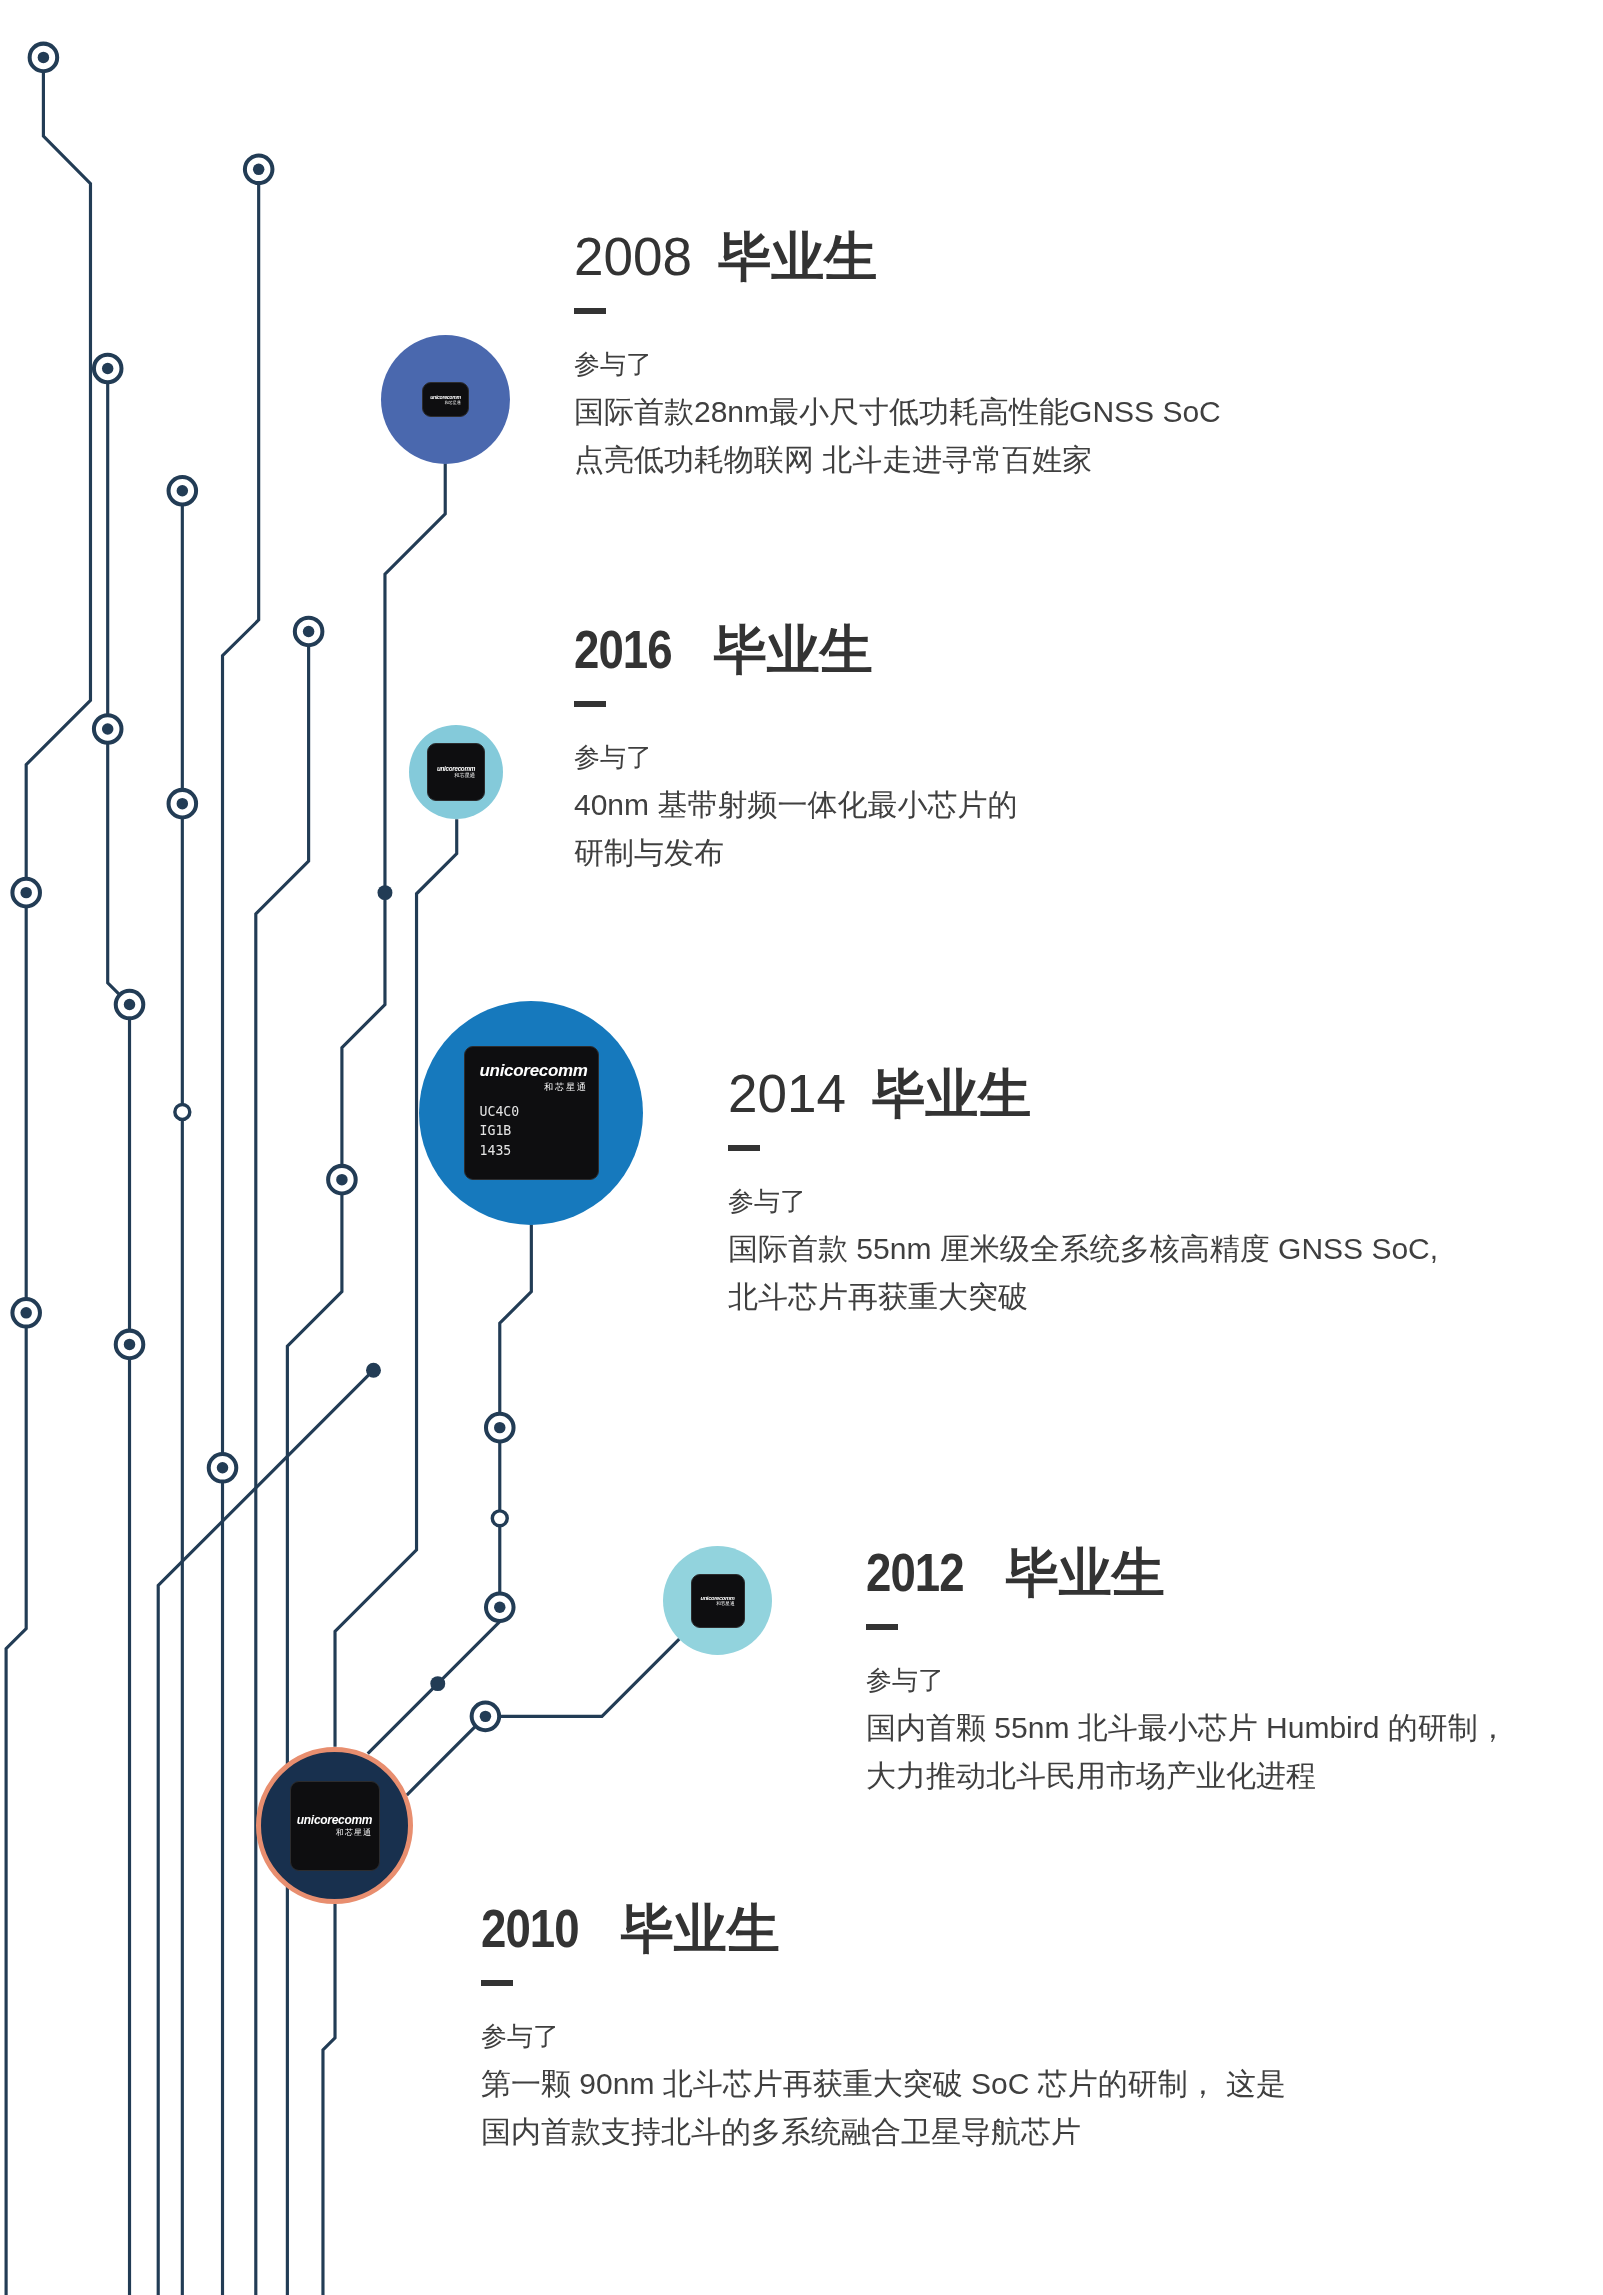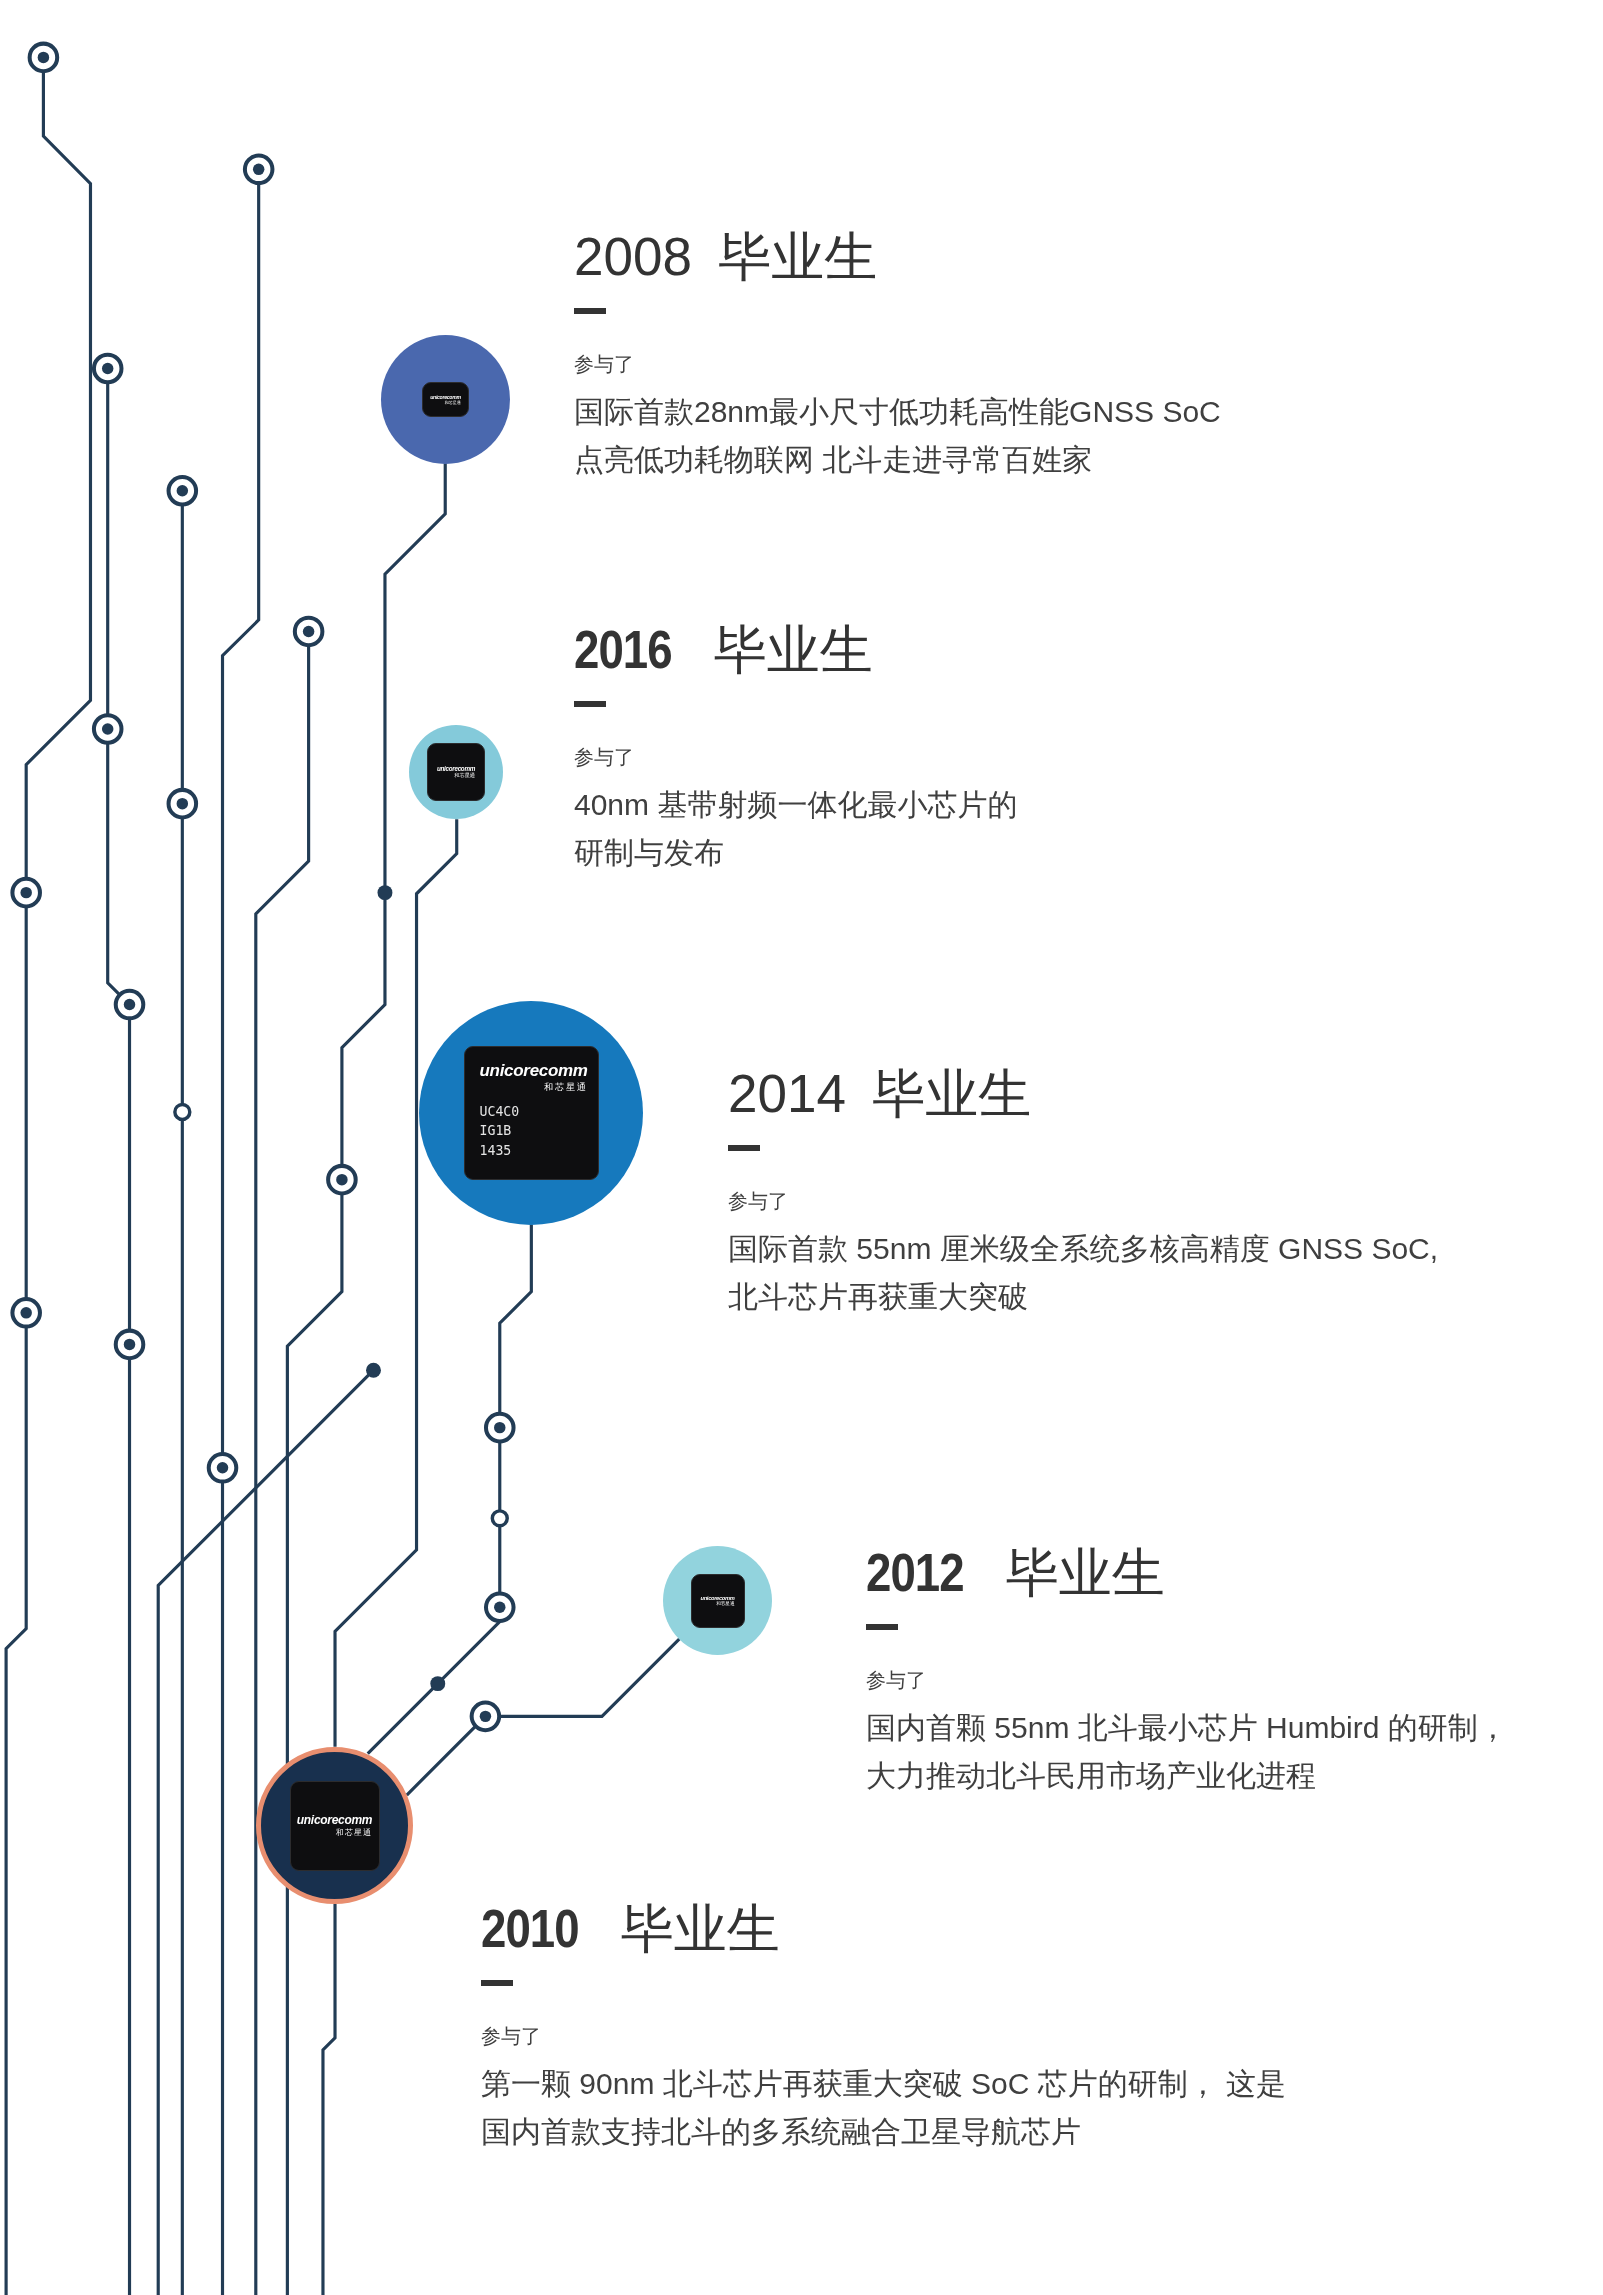--- a/index.html
+++ b/index.html
@@ -11,24 +11,24 @@
   .ln{fill:none;stroke:#223c55;stroke-width:5.5;}
   .node-o{fill:#ffffff;stroke:#223c55;stroke-width:7;}
   .node-i{fill:#223c55;stroke:none;}
   .node-open{fill:#ffffff;stroke:#223c55;stroke-width:6;}
   .node-dot{fill:#223c55;stroke:none;}
 
   
   .milestone{position:absolute;color:#3f3f3f;}
   .m-heading{margin:0;font-size:53px;line-height:1;color:#333;font-weight:400;white-space:nowrap;}
   .m-heading .year{display:inline-block;}
-  .m-heading .suffix{margin-left:11.5px;font-weight:400;}
+  .m-heading .suffix{margin-left:11.5px;font-weight:700;}
   .m2016 .year,.m2012 .year,.m2010 .year{font-weight:700;transform:scaleX(.86);transform-origin:left bottom;letter-spacing:-1.1px;}
   .dash{width:32px;height:5.7px;background:#333;margin-top:25px;}
-  .intro{margin:26.4px 0 0 0;font-size:20px;line-height:48px;}
+  .intro{margin:26.4px 0 0 0;font-size:26px;line-height:48px;}
   .line{margin:0;font-size:30px;line-height:48px;white-space:nowrap;}
 
   .m2017{left:574px;top:230px;}
   .m2016{left:574px;top:623px;}
   .m2014{left:728px;top:1067px;}
   .m2012{left:866px;top:1546px;}
   .m2010{left:481px;top:1902px;}
 
   
   .node-circle{position:absolute;border-radius:50%;display:flex;align-items:center;justify-content:center;box-sizing:border-box;}

